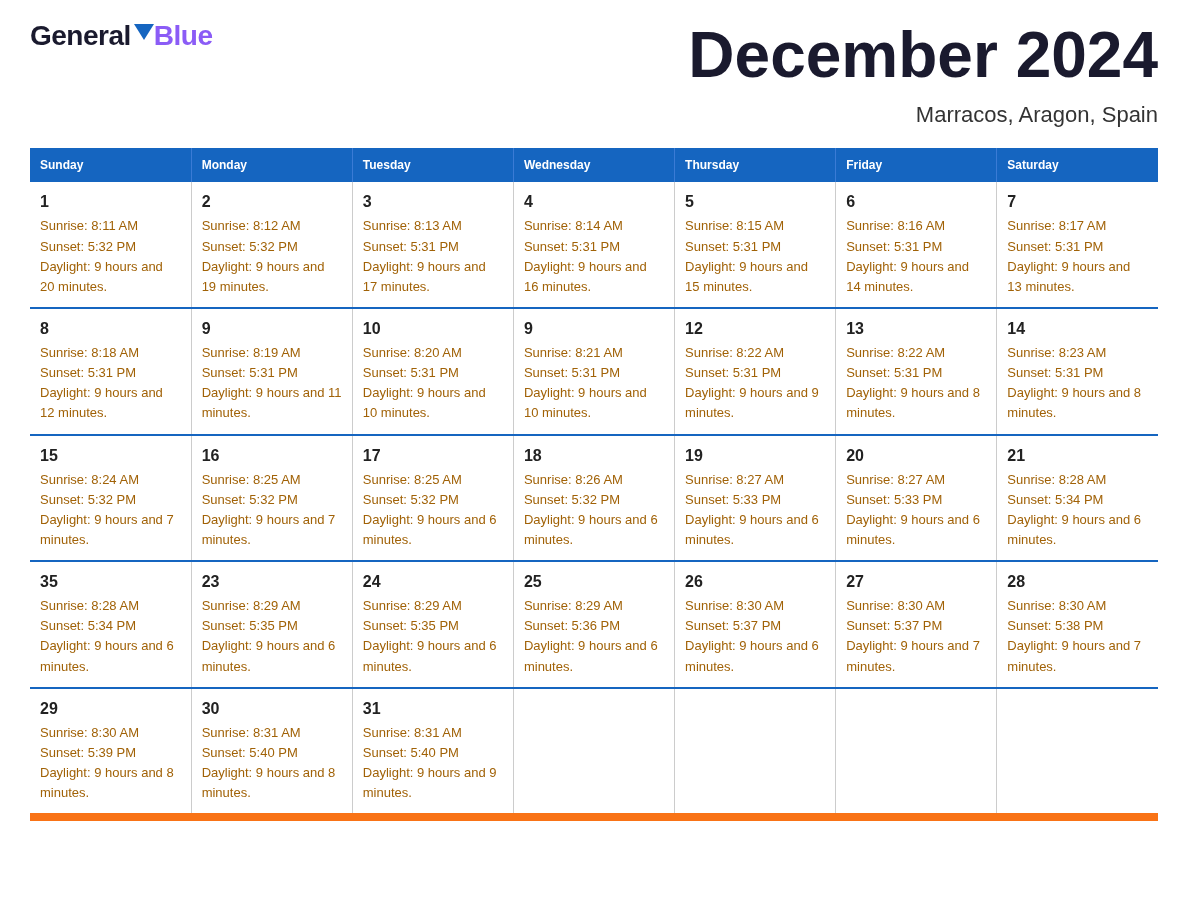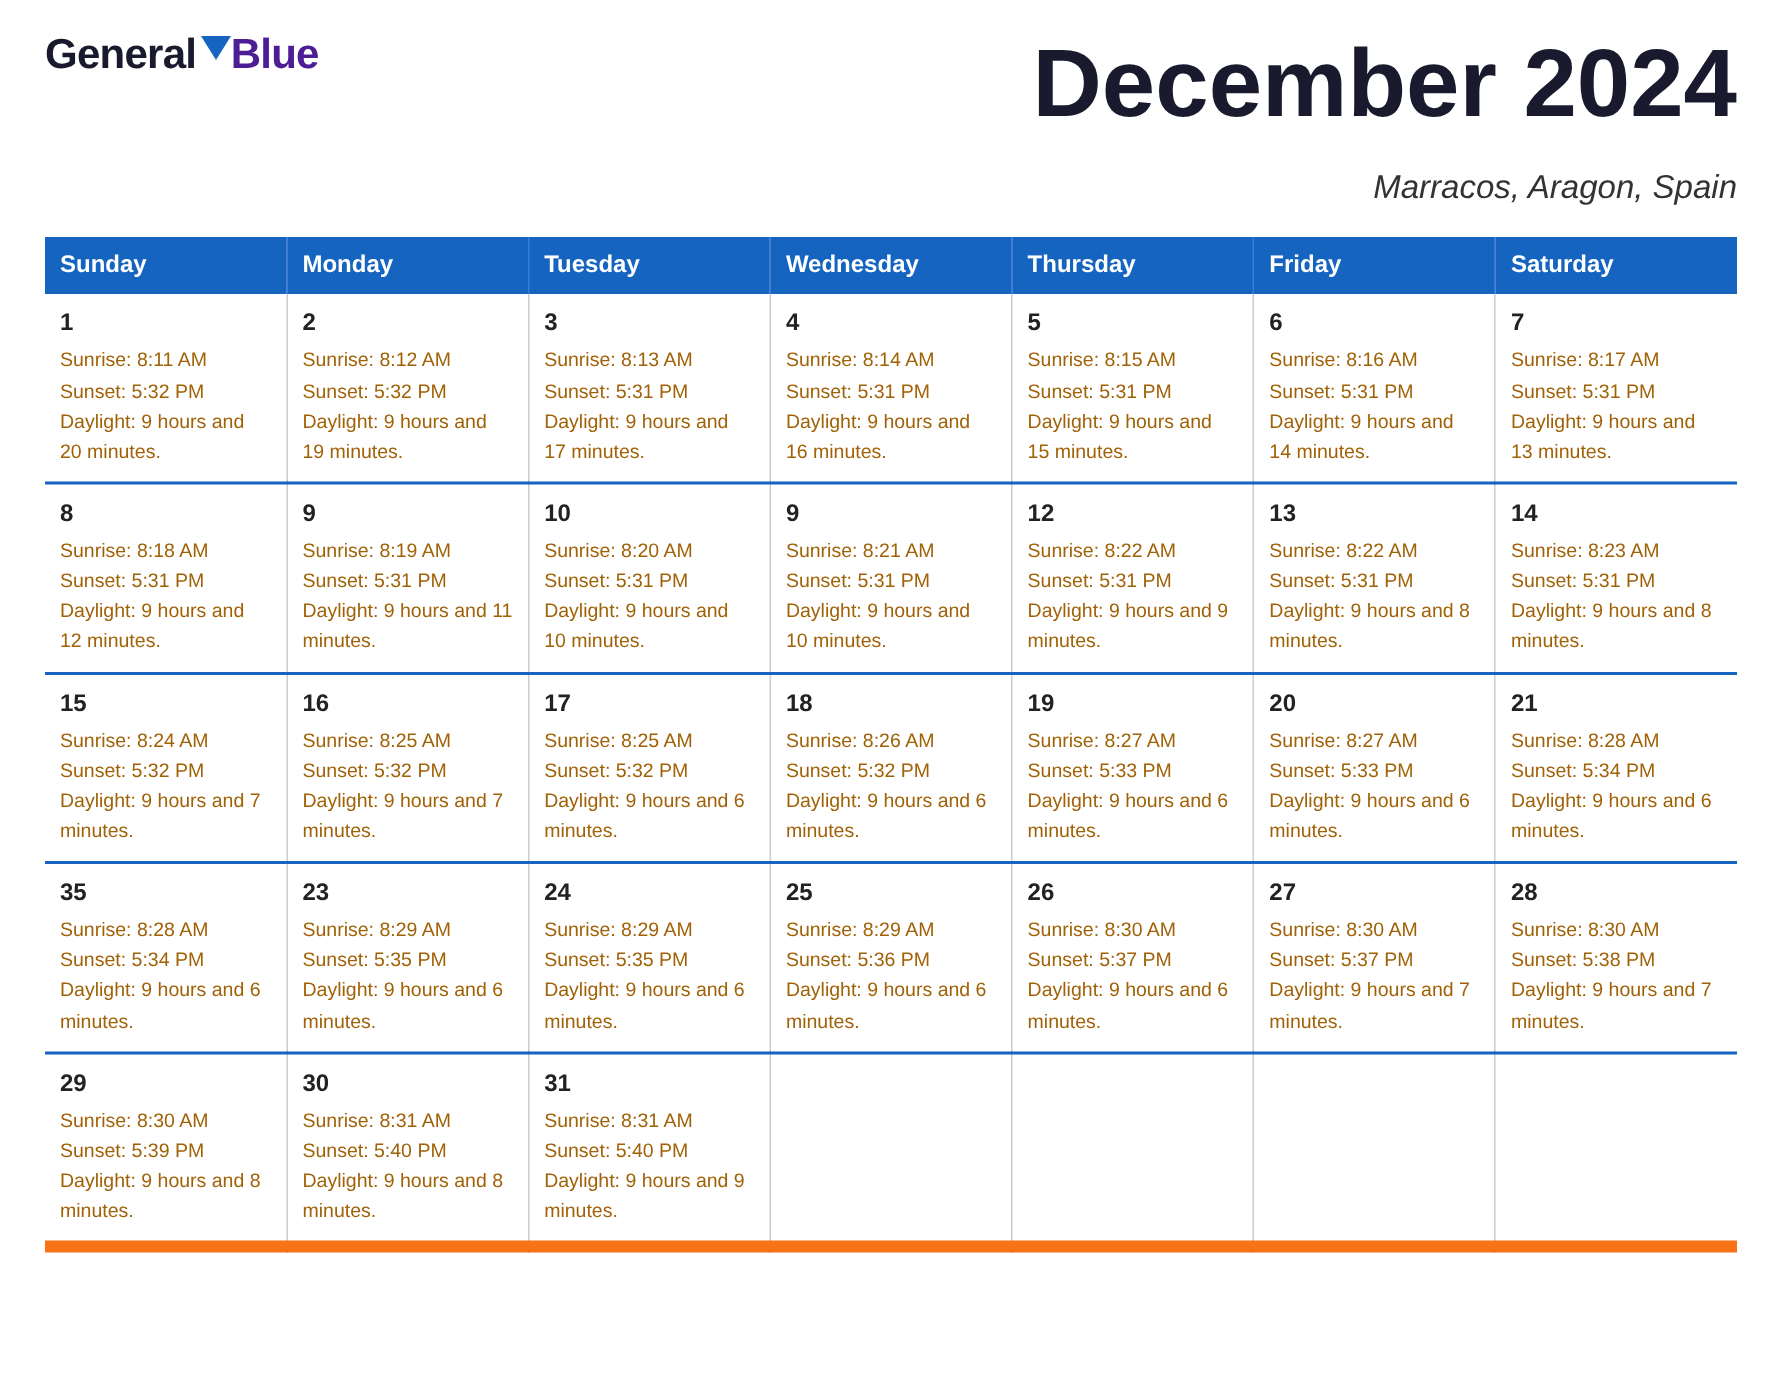--- a/index.html
+++ b/index.html
@@ -23,21 +23,21 @@
     }
     .logo-general {
       font-size: 28px;
       font-weight: bold;
       color: #1a1a2e;
       letter-spacing: -0.5px;
     }
     .logo-blue {
       font-size: 28px;
       font-weight: bold;
-      color: #4c1d95;
+      color: #8b5cf6;
       letter-spacing: -0.5px;
     }
     .logo-triangle {
       display: inline-block;
       width: 0;
       height: 0;
       border-left: 10px solid transparent;
       border-right: 10px solid transparent;
       border-top: 16px solid #1565c0;
       margin-left: 3px;
@@ -54,34 +54,33 @@
     }
     .calendar-title {
       font-size: 64px;
       font-weight: bold;
       color: #1a1a2e;
       line-height: 1.1;
     }
     .calendar-subtitle {
       font-size: 22px;
       color: #333;
-      margin-top: 22px;
-      font-style: italic;
+      margin-top: 12px;
     }
     table {
       width: 100%;
       border-collapse: collapse;
       table-layout: fixed;
     }
     thead tr {
       background-color: #1565c0;
     }
     thead th {
       color: #fff;
-      font-size: 16px;
+      font-size: 12px;
       font-weight: 600;
       padding: 10px 10px;
       text-align: left;
       border-right: 1px solid #3a7bd5;
     }
     thead th:last-child {
       border-right: none;
     }
     tbody tr {
       border-bottom: 2px solid #1565c0;

